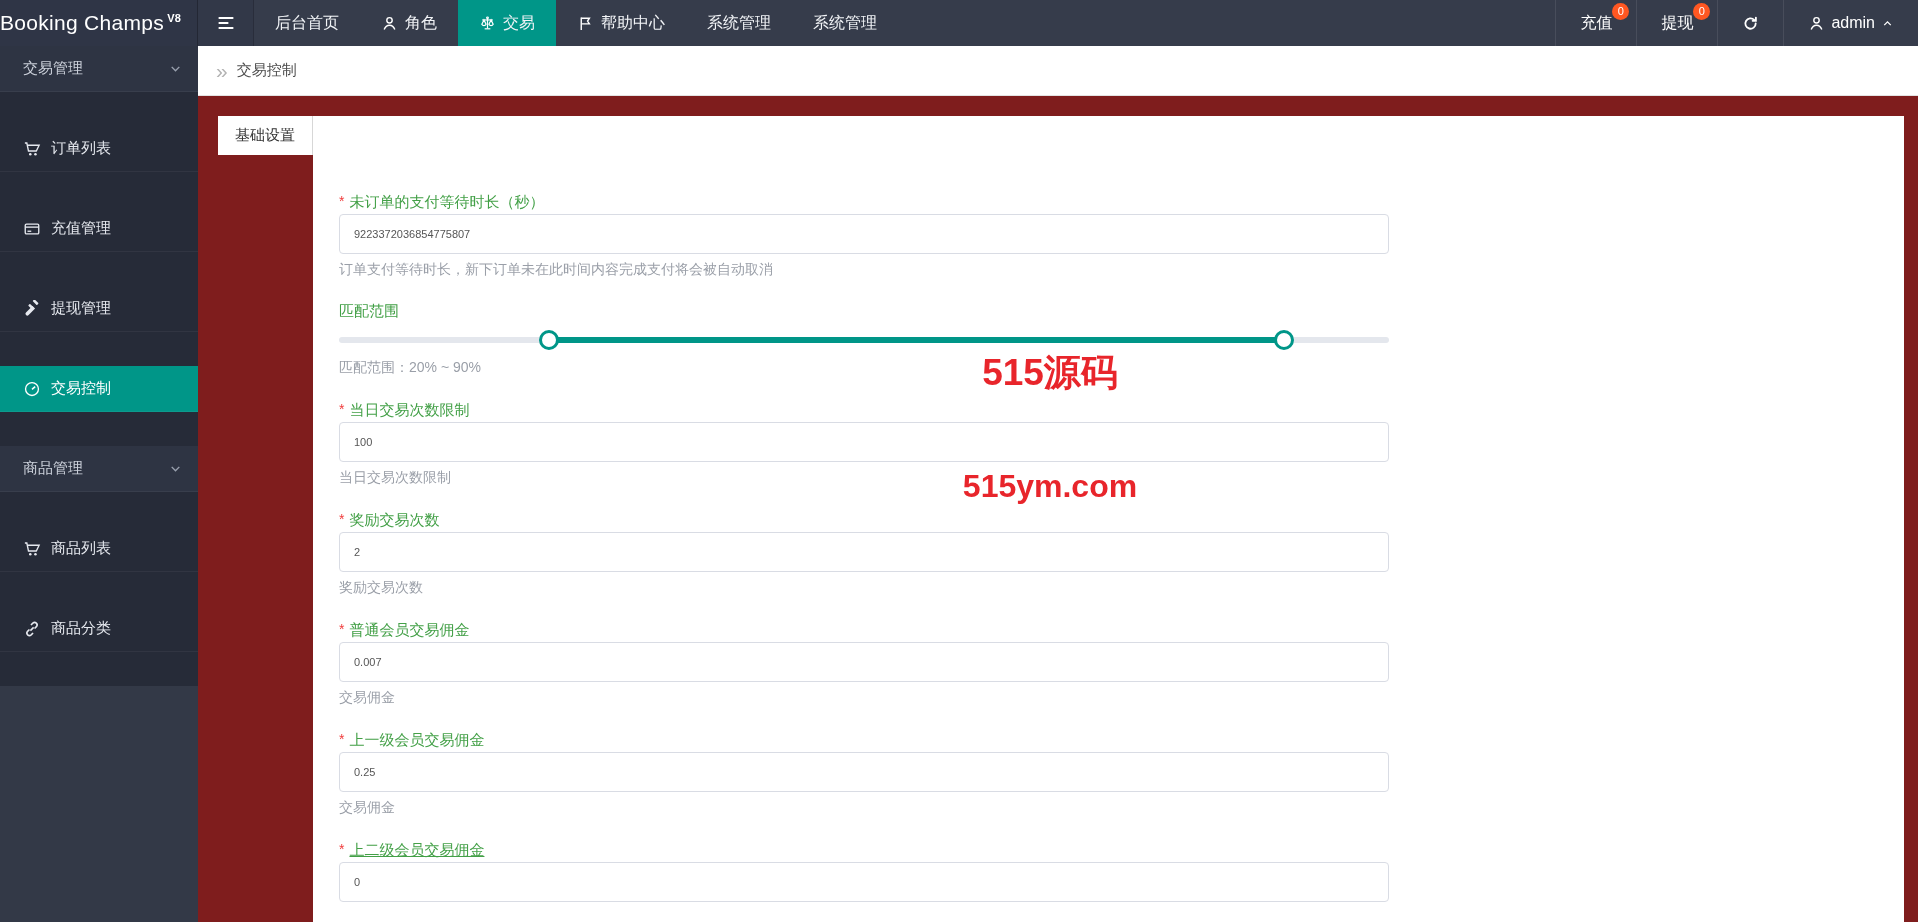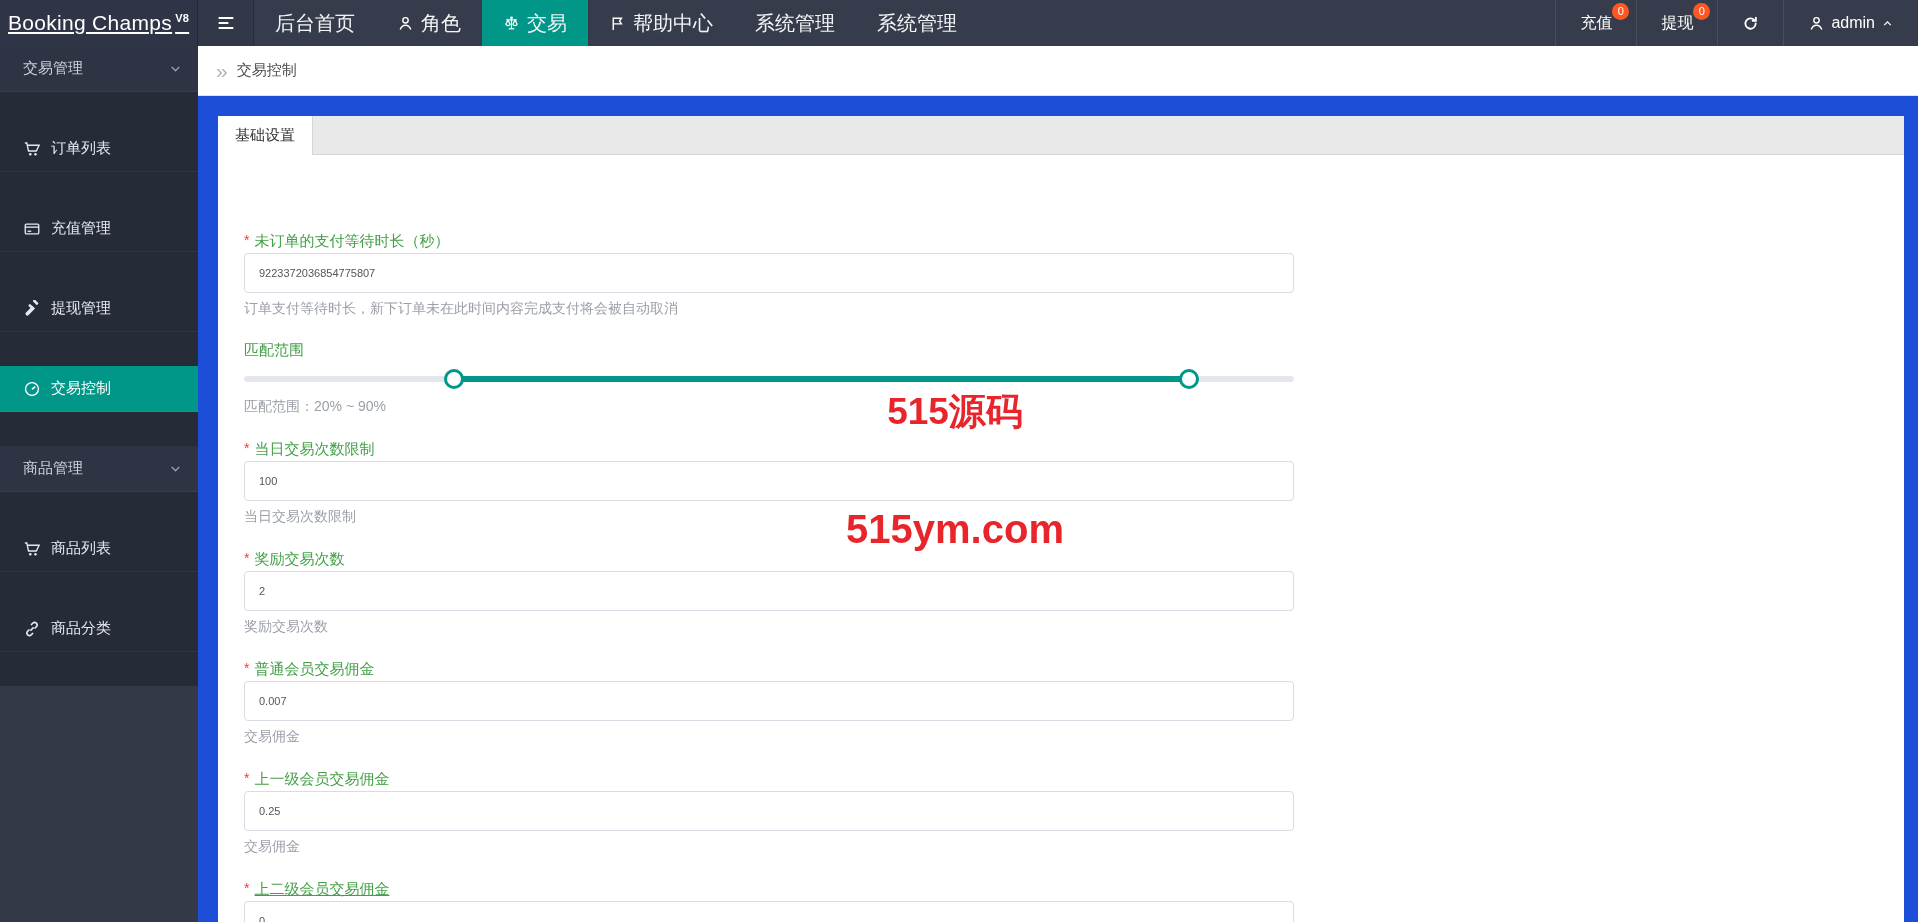--- a/index.html
+++ b/index.html
@@ -1,25 +1,25 @@
 <!DOCTYPE html>
 <html style="--accent: #009688; --nav-bg: #363c4b; --logo-bg: #2f3546; --badge: #ff5722; --label-green: #43a047; --req-red: #f03b3b; --wm-red: #e8252b;"><head>
 <meta charset="utf-8">
 <style>
   * { margin:0; padding:0; box-sizing:border-box; }
   html,body { width:1918px; height:922px; overflow:hidden; font-family:"Liberation Sans","DejaVu Sans",sans-serif; background:#efefef; }
 
   
   .navbar { display:flex; align-items:stretch; height:46px; background:var(--nav-bg,#363c4b); color:#fff; }
-  .logo { width:198px; background:var(--logo-bg,#2f3546); display:flex; align-items:center; padding-left:8px; border-right:1px solid rgba(0,0,0,.25);text-decoration:underline; }
+  .logo { width:198px; background:var(--logo-bg,#2f3546); display:flex; align-items:center; padding-left:0; border-right:1px solid rgba(0,0,0,.25); }
   .logo-text { font-size:21px; font-weight:500; letter-spacing:.3px; white-space:nowrap; }
   .logo-text sup { font-size:11px; font-weight:700; margin-left:3px; }
   .nav-toggle { width:56px; display:flex; align-items:center; justify-content:center; background:#323848; border-right:1px solid rgba(0,0,0,.18); cursor:pointer; }
   .nav-items { display:flex; align-items:stretch; }
-  .nav-item { display:flex; align-items:center; gap:7px; padding:0 21px; font-size:20px; color:#f2f4f7; cursor:pointer; white-space:nowrap; }
+  .nav-item { display:flex; align-items:center; gap:7px; padding:0 21px; font-size:16px; color:#f2f4f7; cursor:pointer; white-space:nowrap; }
   .nav-item.active { background:var(--accent,#009688); }
   .nav-item svg { width:17px; height:17px; }
   .nav-spacer { flex:1; }
   .nav-right { display:flex; align-items:stretch; }
   .nav-right-item { position:relative; display:flex; align-items:center; gap:6px; padding:0 24px; font-size:16px; border-left:1px solid rgba(255,255,255,.09); cursor:pointer; white-space:nowrap; }
   .badge { position:absolute; top:3px; right:7px; min-width:17px; height:17px; padding:0 4px; background:var(--badge,#ff5722); border-radius:9px; font-size:11px; line-height:17px; text-align:center; color:#fff; }
   .nav-right-item svg { width:17px; height:17px; }
   .caret-up svg { width:13px; height:13px; }
 
   
@@ -33,21 +33,21 @@
   .side-item svg { width:18px; height:18px; flex:0 0 auto; }
   .side-item.active { background:var(--accent,#009688); color:#fff; }
   .side-filler { flex:1; background:#333947; }
 
   
   .main { flex:1; display:flex; flex-direction:column; min-width:0; }
   .breadcrumb-bar { height:50px; background:#fff; display:flex; align-items:center; padding-left:18px; border-bottom:1px solid #e3e3e3; }
   .crumb-icon { color:#b3b3b3; font-size:21px; margin-right:9px; line-height:1; }
   .crumb-title { color:#4f4f4f; font-size:15px; }
 
-  .content { flex:1; background:#1d4ed8; padding:20px 14px 0 20px; display:flex; flex-direction:column; min-height:0; }
+  .content { flex:1; background:#7f1d1d; padding:20px 14px 0 20px; display:flex; flex-direction:row; min-height:0; }
   .tabs { height:39px; background:#e9e9e9; border-bottom:1px solid #d7d7d7; display:flex; align-items:stretch; flex:0 0 auto; }
   .tab { width:95px; display:flex; align-items:center; justify-content:center; font-size:15px; color:#333; cursor:pointer; }
   .tab.active { background:#fff; border-right:1px solid #d7d7d7; margin-bottom:-1px; }
   .panel-body { flex:1; background:#fff; position:relative; padding:76px 0 0 26px; overflow:hidden; }
 
   
   .form { width:1050px; }
   .field { margin-bottom:25px; }
   .field-label { font-size:15px; line-height:18px; margin-bottom:3px; color:var(--label-green,#43a047); }
   .field-label .req { color:var(--req-red,#f03b3b); margin-right:5px; font-size:14px; vertical-align:1px; }
@@ -57,21 +57,21 @@
 
   
   .slider-row { position:relative; height:24px; margin-top:8px; }
   .slider-track { position:absolute; left:0; right:0; top:9px; height:6px; border-radius:3px; background:#e4e7ed; cursor:pointer; }
   .slider-fill { position:absolute; top:9px; height:6px; border-radius:3px; background:var(--accent,#009688); }
   .slider-handle { position:absolute; top:2px; width:20px; height:20px; border-radius:50%; background:#fff; border:3px solid var(--accent,#009688); transform:translateX(-50%); cursor:grab; }
 
   
   .watermark { position:absolute; left:737px; transform:translateX(-50%); color:var(--wm-red,#e8252b); font-weight:bold; white-space:nowrap; }
   .wm1 { top:232px; font-size:37px; }
-  .wm2 { top:352px; font-size:40px; }
+  .wm2 { top:352px; font-size:32px; }
 
   svg { display:block; }
 </style>
 </head>
 <body>
 
 <header class="navbar">
   <div class="logo">
     <span class="logo-text"><span>Booking Champs</span><sup>V8</sup></span>
   </div>

